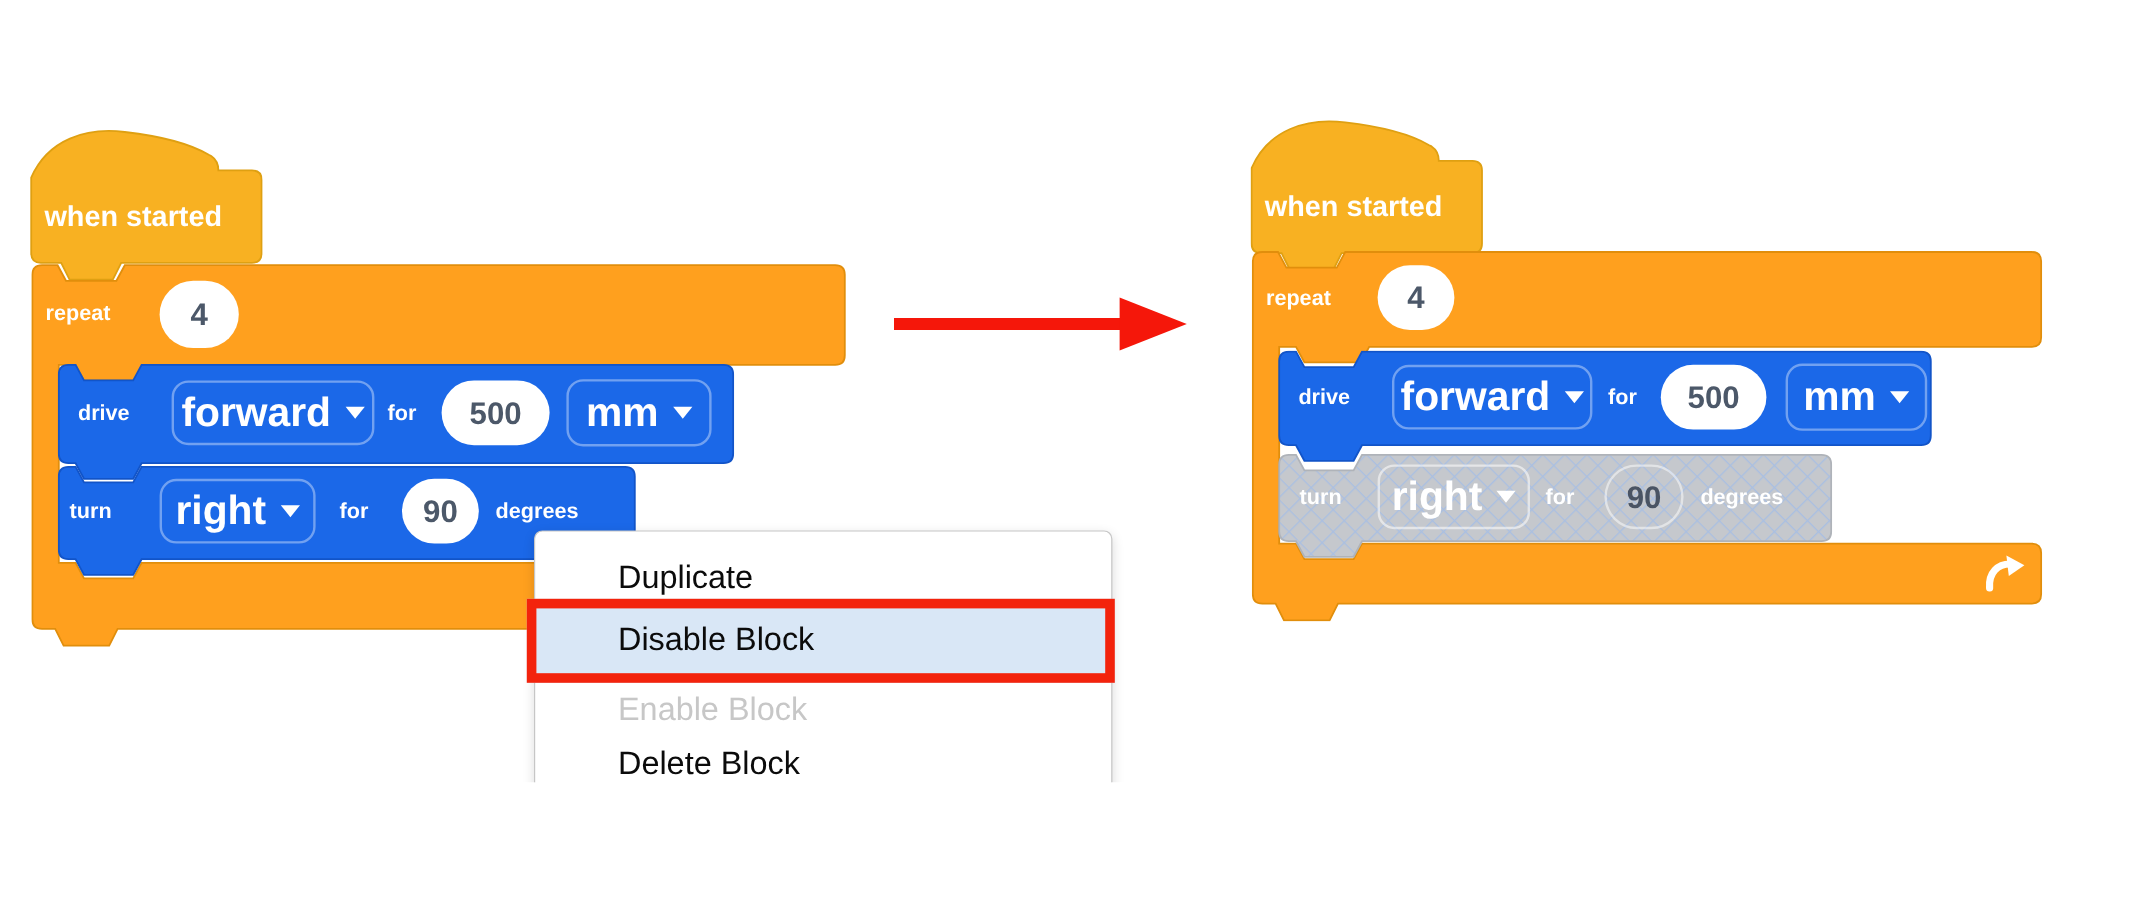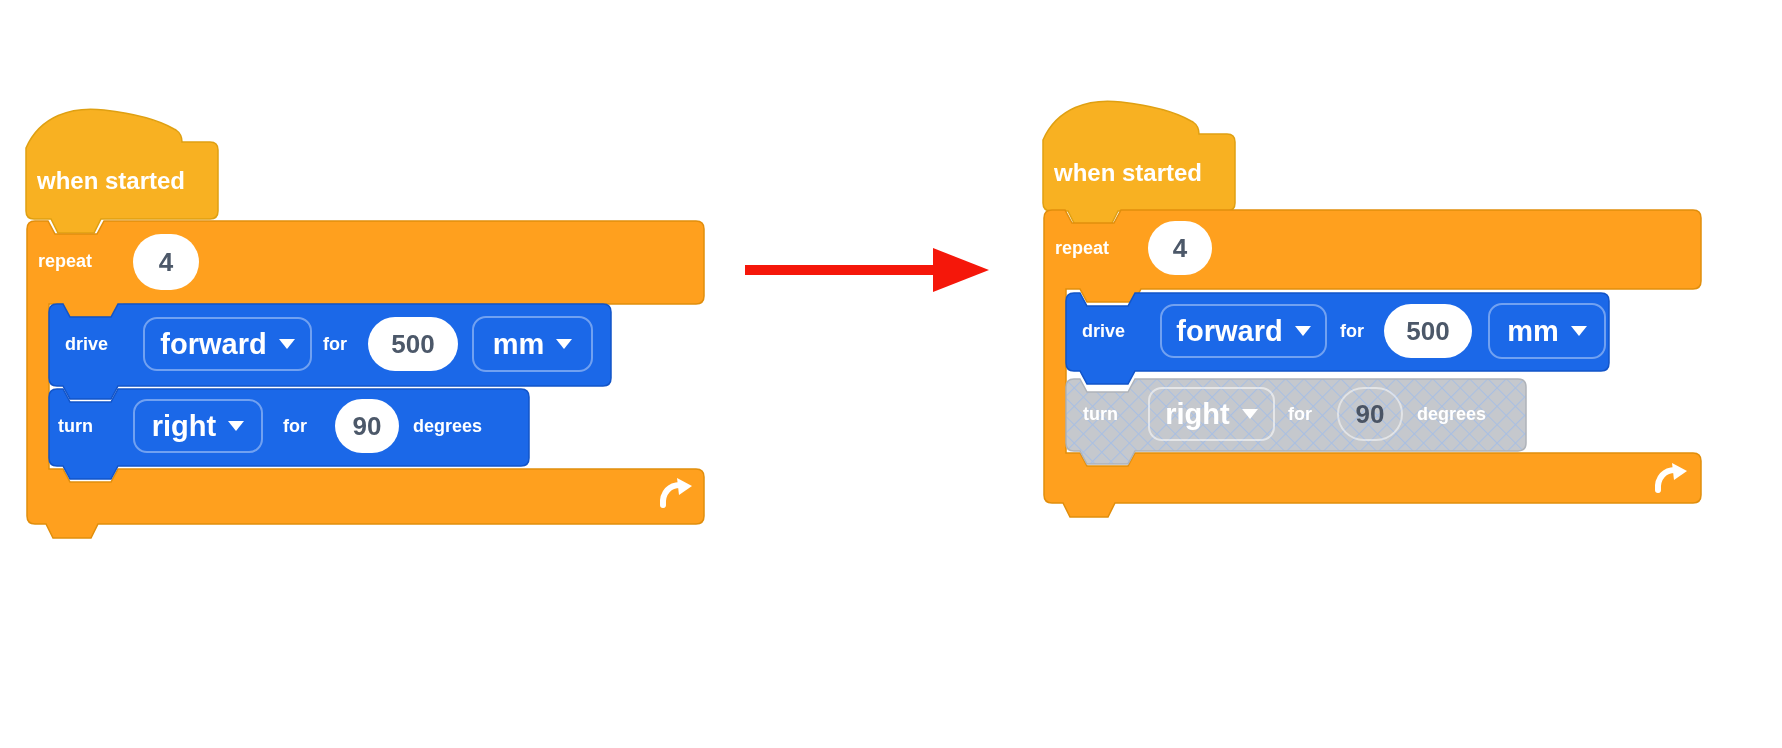--- a/index.html
+++ b/index.html
@@ -2,21 +2,21 @@
 <html><head>
 <meta charset="utf-8">
 <style>
   html,body{margin:0;padding:0;background:#fff;}
   #canvas{position:relative;width:1782px;height:652px;background:#ffffff;overflow:hidden;
           font-family:"Liberation Sans", sans-serif;}
   .abs{position:absolute;}
   .blk-label{position:absolute;color:#ffffff;font-weight:700;font-size:18px;line-height:30px;white-space:nowrap;}
   .dd{position:absolute;display:flex;align-items:center;justify-content:center;gap:12px;
       border:2px solid rgba(255,255,255,0.38);border-radius:14px;box-sizing:border-box;}
-  .dd-label{color:#fff;font-weight:700;font-size:29px;white-space:nowrap;}
+  .dd-label{color:#fff;font-weight:700;font-size:34px;white-space:nowrap;}
   .caret{width:0;height:0;border-left:8px solid transparent;border-right:8px solid transparent;
          border-top:10px solid #ffffff;}
   .oval{position:absolute;background:#ffffff;border-radius:28px;display:flex;align-items:center;
         justify-content:center;color:#4C5869;font-weight:700;font-size:26px;box-sizing:border-box;}
   .ghost-dd{border-color:rgba(255,255,255,0.55);}
   .ghost-oval{background:transparent;border:2px solid rgba(255,255,255,0.5);color:#4A5464;}
   .menu{position:absolute;left:445px;top:442px;width:480px;height:231px;background:#ffffff;
         border:1px solid #C6C6C6;border-radius:7px;box-shadow:0 3px 10px rgba(0,0,0,0.14);z-index:40;}
   .menu-item{position:absolute;left:69px;font-size:27px;line-height:32px;color:#0B0B0B;
              white-space:nowrap;z-index:3;}
@@ -69,20 +69,27 @@
     <div class="blk-label" style="left:58px;top:411px;">turn</div>
     <div class="dd" style="left:133px;top:399px;width:130px;height:54px;">
       <span class="dd-label">right</span>
       <span class="caret"></span>
     </div>
     <div class="blk-label" style="left:283px;top:411px;">for</div>
     <div class="oval" style="left:335px;top:399px;width:64px;height:54px;">90</div>
     <div class="blk-label" style="left:413px;top:411px;">degrees</div>
   </div>
 
+  <div class="menu">
+    <div class="menu-highlight"></div>
+    <div class="menu-item" style="top:22px;">Duplicate</div>
+    <div class="menu-item" style="top:74px;">Disable Block</div>
+    <div class="menu-item disabled" style="top:132px;">Enable Block</div>
+    <div class="menu-item" style="top:177px;">Delete Block</div>
+  </div>
 
   <svg class="abs" style="left:743px;top:246px;" width="250" height="50" viewBox="0 0 250 50">
     <rect x="2" y="19" width="192" height="10" fill="#F5170A"></rect>
     <polygon points="190,2 246,24 190,46" fill="#F5170A"></polygon>
   </svg>
 
   <div>
 
     <svg class="abs" style="left:1042px;top:99px;" width="194" height="128" viewBox="0 0 194 128">
       <path d="M1 41 C15 9 47 -1 79 3 C105 6 132 12 149 22 L151 23 Q157 27 157 35 L185 35 Q193 35 193 43 L193 104 Q193 112 185 112 L76 112 L69 126 L33 126 L26 112 L9 112 Q1 112 1 104 Z" fill="#F8B122" stroke="#DFA012" stroke-width="1.5"></path>

